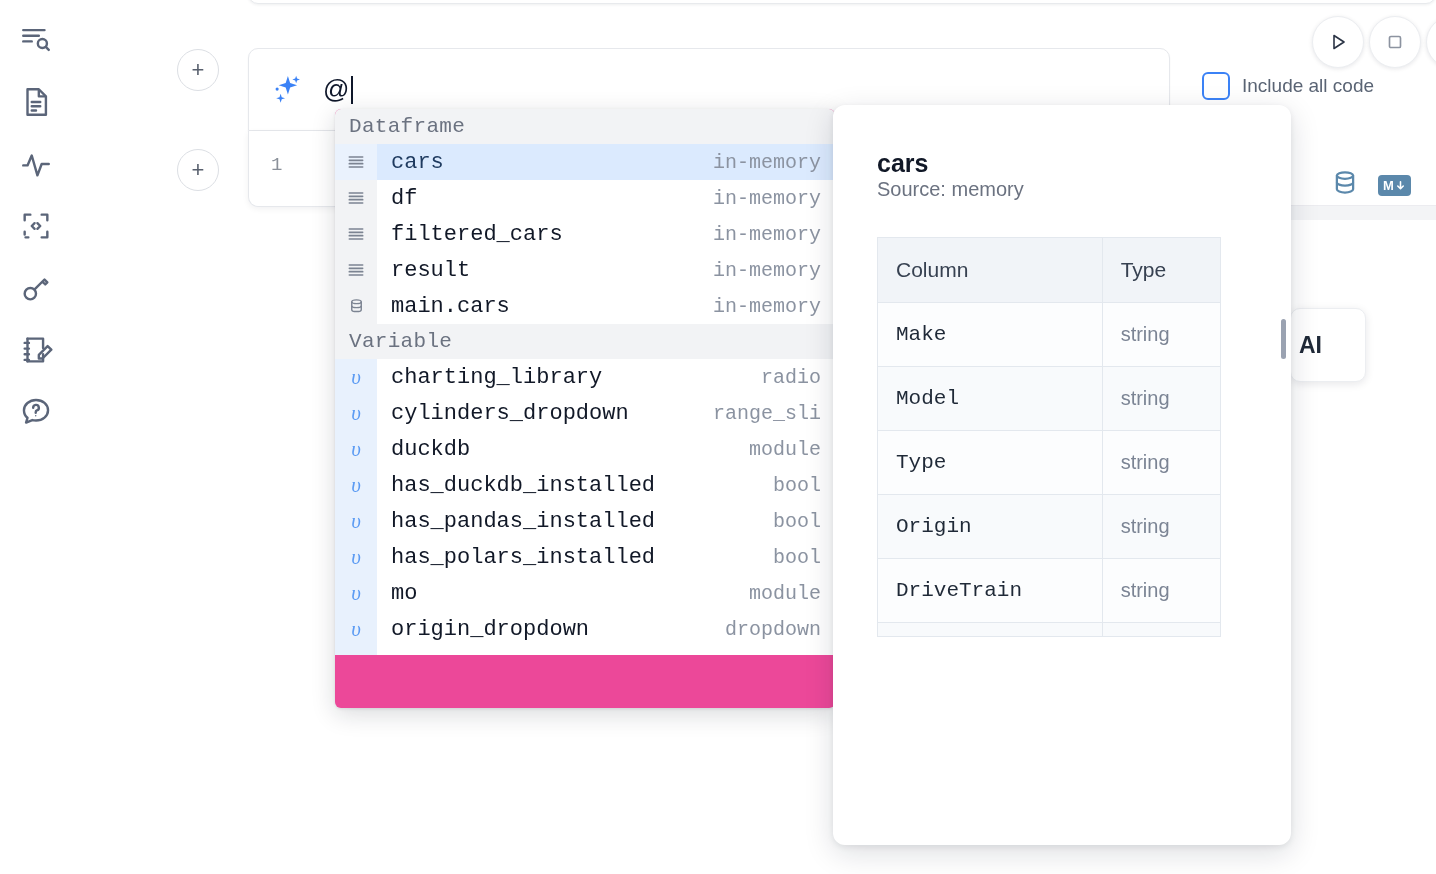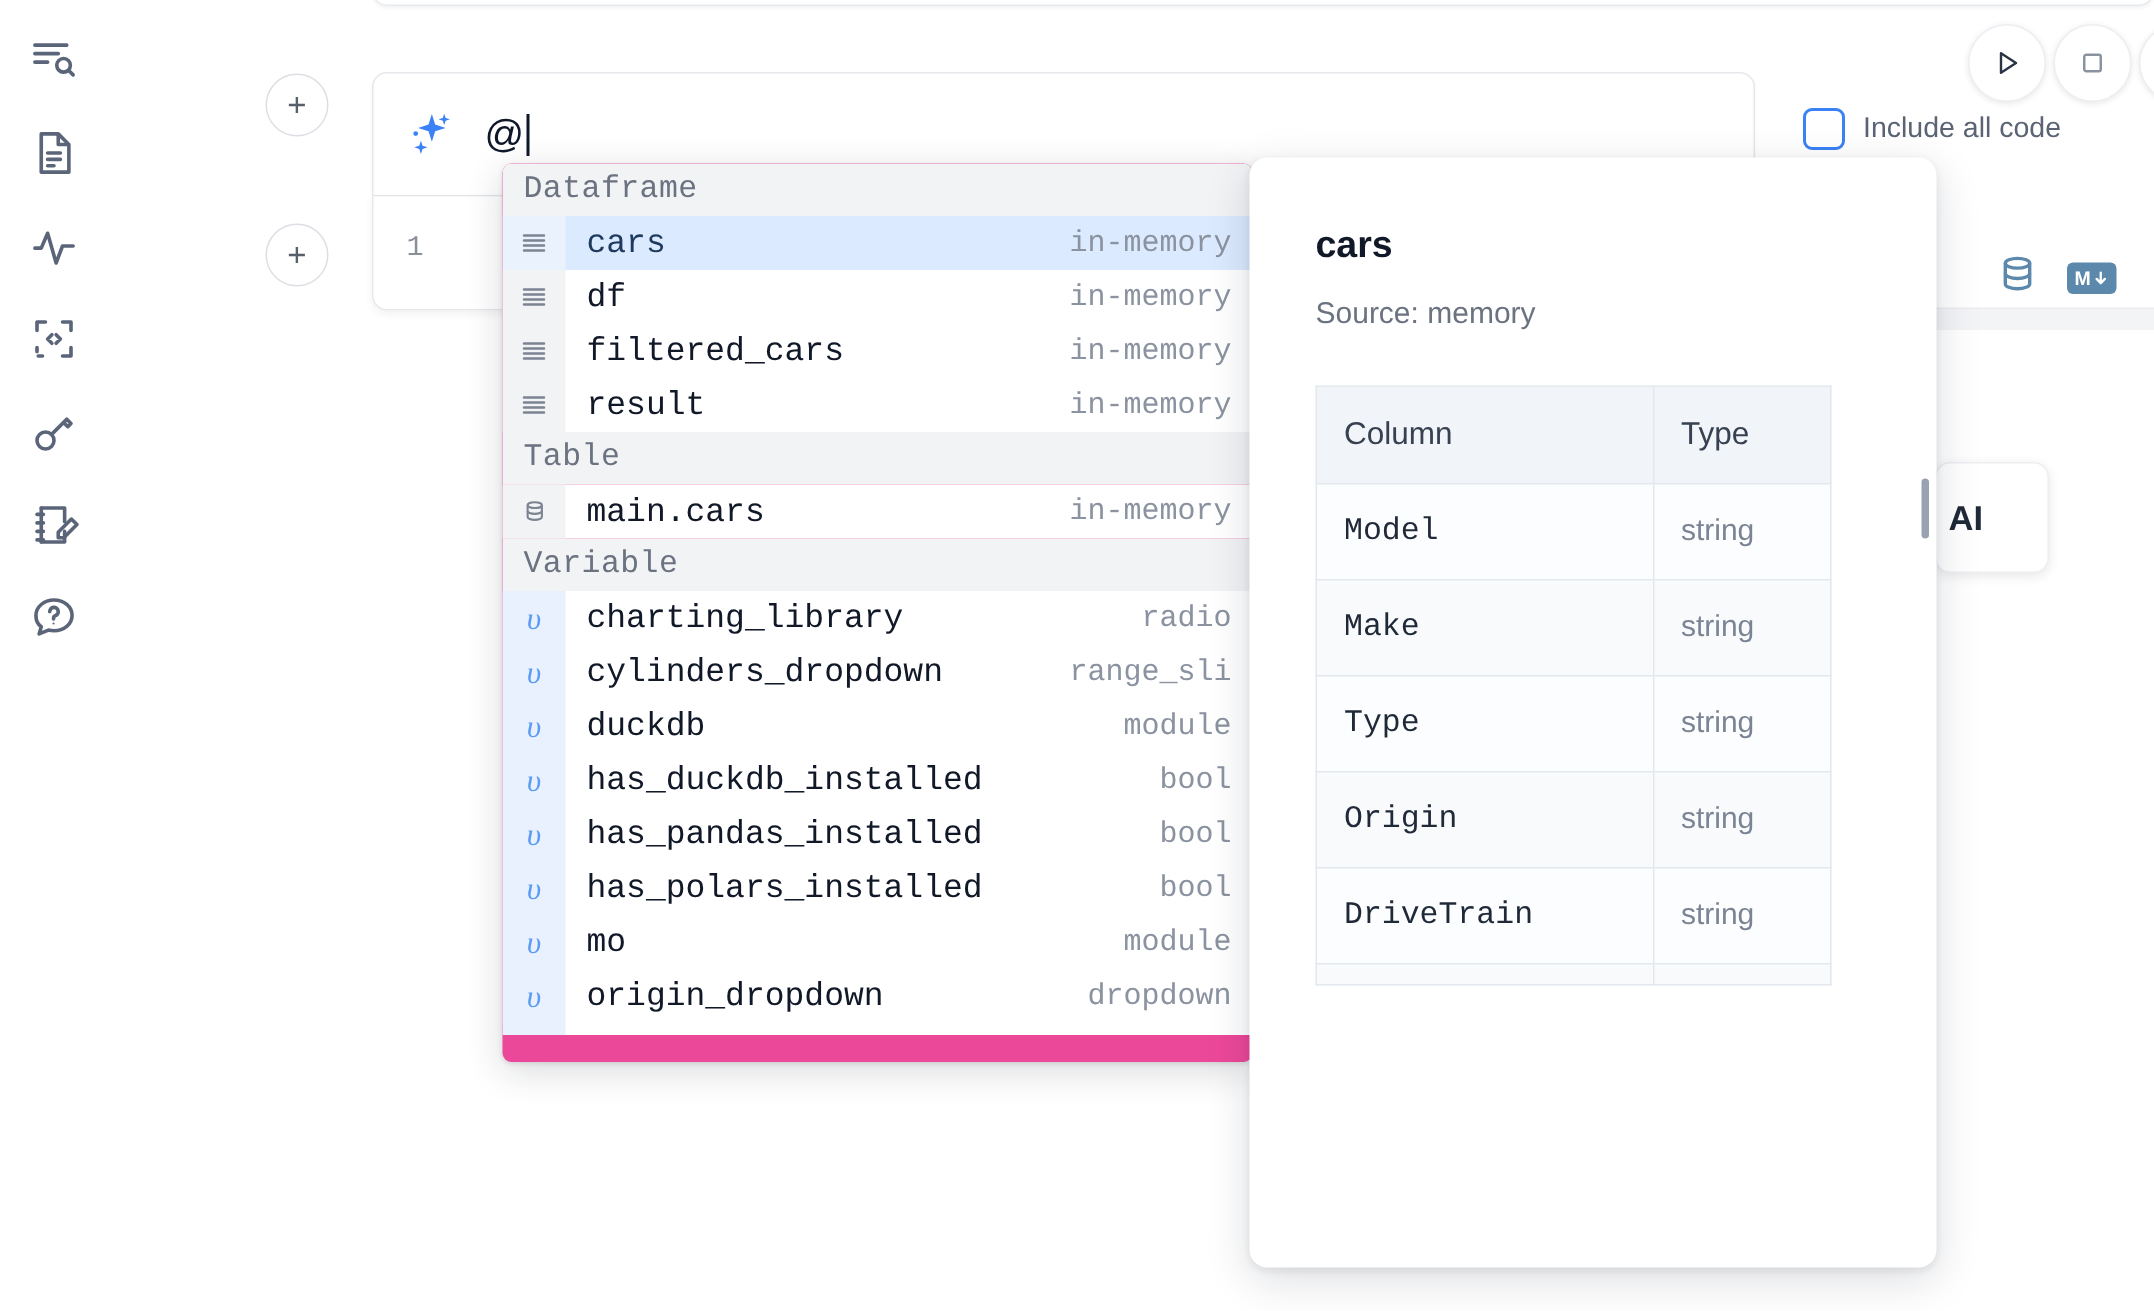--- a/index.html
+++ b/index.html
@@ -171,21 +171,21 @@
   
   .preview {
     position: absolute; left: 833px; top: 105px; width: 458px; height: 740px;
     background: #fff; border-radius: 12px;
     box-shadow: 0 8px 30px rgba(16,24,40,.14), 0 2px 6px rgba(16,24,40,.08);
     overflow: hidden;
     font-family: "Liberation Sans", sans-serif;
     padding: 44px 44px 0 44px;
   }
   .pv-title { font-size: 25px; font-weight: 700; color: #111827; }
-  .pv-source { font-size: 20px; color: #6b7280; margin-top: 20px; }
+  .pv-source { font-size: 20px; color: #6b7280; }
   .pv-stats {
     margin-top: 26px; background: #f1f4f8; border-radius: 8px;
     padding: 16px 18px; font-size: 20px; color: #1f2937;
   }
   .pv-table {
     margin-top: 36px; width: 344px; border-collapse: collapse;
     border: 1px solid #e3e8ee;
   }
   .pv-table th, .pv-table td {
     border: 1px solid #e3e8ee; text-align: left;
@@ -361,21 +361,20 @@
       </div>
       <div class="ac-item">
         <span class="ac-gutter">
           <svg width="20" height="20" viewBox="0 0 24 24" fill="none" stroke="currentColor" stroke-width="2" stroke-linecap="round">
             <path d="M4 6h16M4 10h16M4 14h16M4 18h16"></path>
           </svg>
         </span>
         <span class="ac-name">result</span>
         <span class="ac-meta">in-memory</span>
       </div>
-      <div class="ac-section">Table</div>
       <div class="ac-item">
         <span class="ac-gutter">
           <svg width="19" height="19" viewBox="0 0 24 24" fill="none" stroke="currentColor" stroke-width="1.8">
             <ellipse cx="12" cy="6" rx="6" ry="2.4"></ellipse>
             <path d="M6 6v5c0 1.3 2.7 2.4 6 2.4s6-1.1 6-2.4V6"></path>
             <path d="M6 11v5c0 1.3 2.7 2.4 6 2.4s6-1.1 6-2.4v-5"></path>
           </svg>
         </span>
         <span class="ac-name">main.cars</span>
         <span class="ac-meta">in-memory</span>
@@ -448,25 +447,25 @@
     <div class="pv-source">Source: memory</div>
     <table class="pv-table">
       <thead>
         <tr>
           <th>Column</th>
           <th>Type</th>
         </tr>
       </thead>
       <tbody id="pv-body">
           <tr>
+            <td class="pv-col">Make</td>
+            <td class="pv-type">string</td>
+          </tr>
+          <tr>
             <td class="pv-col">Model</td>
-            <td class="pv-type">string</td>
-          </tr>
-          <tr>
-            <td class="pv-col">Make</td>
             <td class="pv-type">string</td>
           </tr>
           <tr>
             <td class="pv-col">Type</td>
             <td class="pv-type">string</td>
           </tr>
           <tr>
             <td class="pv-col">Origin</td>
             <td class="pv-type">string</td>
           </tr>

